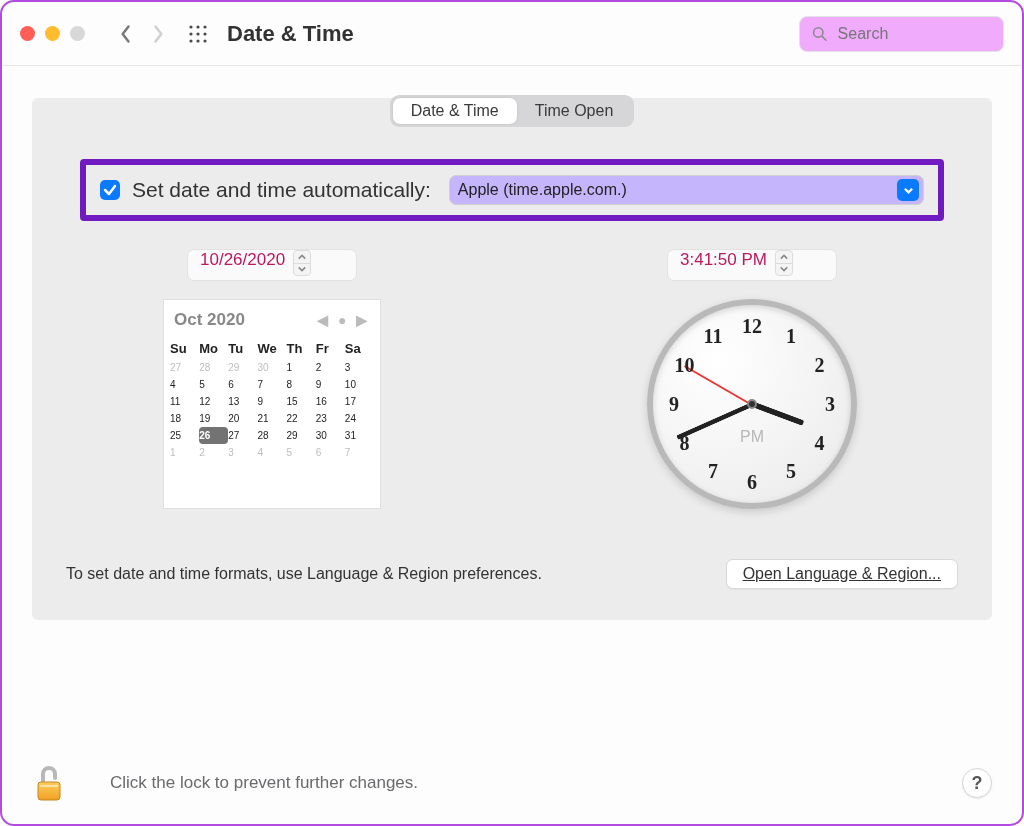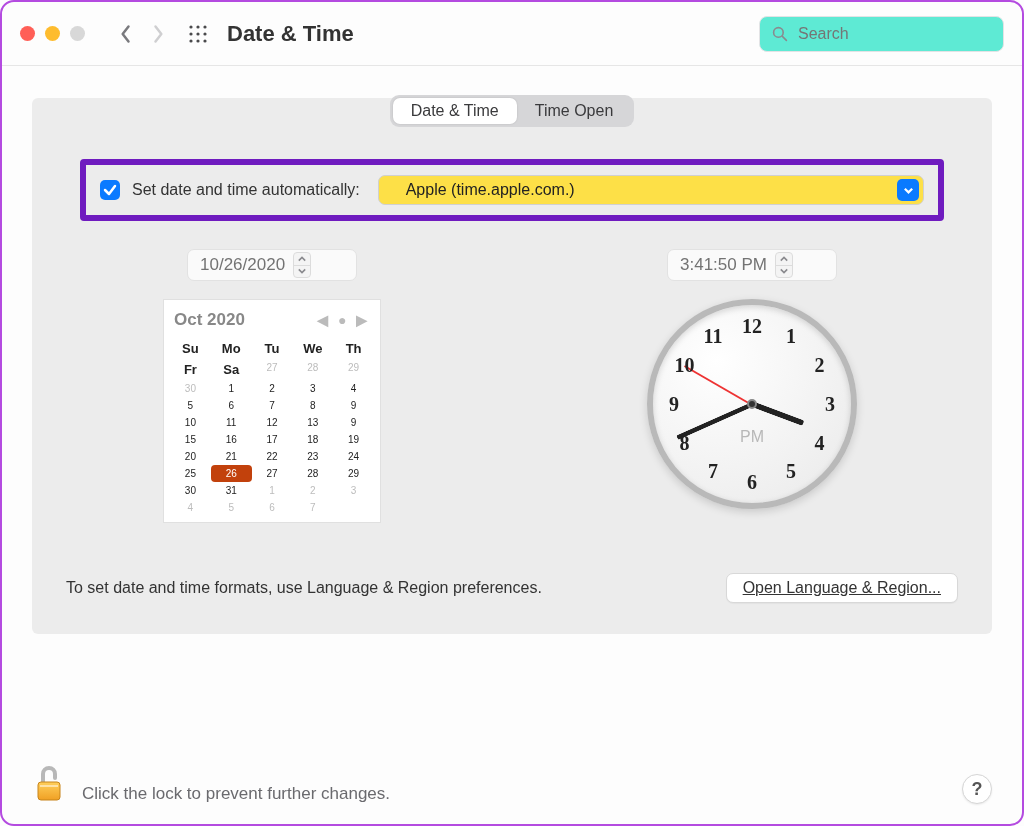--- a/index.html
+++ b/index.html
@@ -36,22 +36,22 @@
 
   .grid-icon { width:30px; height:30px; display:flex; align-items:center; justify-content:center;
                margin:0 14px 0 6px; }
   .grid-icon svg { width:20px; height:20px; }
 
   .title { font-size:22px; font-weight:700; color:#333; }
 
   .spacer { flex:1; }
 
   .search {
-    width:245px; height:36px;
-    background:#5eead4;
+    width:205px; height:36px;
+    background:#f0abfc;
     border:1px solid #e3e3e5;
     border-radius:8px;
     display:flex; align-items:center;
     padding:0 12px;
     color:#8a8a8e;
   }
   .search svg { width:18px; height:18px; margin-right:8px; fill:#8a8a8e; }
   .search input {
     border:none; outline:none; background:transparent;
     font-size:16px; color:#333; width:100%;
@@ -98,51 +98,51 @@
     display:flex; align-items:center;
     background:#ececec;
   }
   .cb {
     width:20px; height:20px; border-radius:5px;
     background:#0a7aff;
     display:flex; align-items:center; justify-content:center;
     margin-right:12px;
   }
   .cb svg { width:14px; height:14px; stroke:#fff; }
-  .cb-label { font-size:16px; color:#333; margin-right:18px; }
+  .cb-label { font-size:21px; color:#333; margin-right:18px; }
 
   .combo {
     flex:1;
     height:30px;
-    background:#fde047;
+    background:#c4b5fd;
     border:1px solid #d0d0d0;
     border-radius:7px;
     display:flex; align-items:center;
-    padding:0 4px 0 27px;
+    padding:0 4px 0 8px;
     font-size:16px;
   }
   .combo-btn {
     width:22px; height:22px;
     background:#0a7aff;
     border-radius:5px;
     margin-left:auto;
     display:flex; align-items:center; justify-content:center;
   }
   .combo-btn svg { width:11px; height:11px; stroke:#fff; fill:none; stroke-width:2.4; }
 
   
   .fields { display:flex; margin-top:28px; }
   .fcol { width:50%; display:flex; justify-content:center; }
   .stepper {
     height:32px;
     background:#fafafa;
     border:1px solid #e2e2e2;
     border-radius:7px;
-    display:flex; align-items:center;
-    font-size:17px; color:#737373;
+    display:flex; 
+    font-size:17px; color:#be185d;
     padding:0 4px 0 12px;
     min-width:170px;
   }
   .stepbtns {
     width:18px; height:26px;
     display:flex; flex-direction:column;
     margin-left:8px;
     border:1px solid #dcdcdc; border-radius:4px;
     background:#f4f4f4;
   }
@@ -156,25 +156,25 @@
 
   .calendar {
     width:218px;
     background:#fff;
     border:1px solid #e0e0e0;
     padding:8px 6px 6px 6px;
     font-size:14px;
   }
   .cal-head { font-size:17px; color:#888; font-weight:600; padding:2px 4px 8px 4px; display:flex; align-items:center; }
   .cal-head .nav { margin-left:auto; color:#bbb; font-size:14px; letter-spacing:3px;}
-  .cal-grid { display:grid; grid-template-columns:repeat(5,1fr); text-align:center; }
+  .cal-grid { display:grid; grid-template-columns:repeat(7,1fr); text-align:left; }
   .cal-grid .hd { font-weight:700; font-size:13px; color:#222; padding:3px 0; }
   .cal-grid span { padding:3px 0; font-size:10px; }
   .dim { color:#bcbcbc; }
-  .today { background:#c2410c; color:#fff; border-radius:4px; font-weight:400; }
+  .today { background:#737373; color:#fff; border-radius:4px; font-weight:700; }
 
   
   .clockwrap { position:relative; width:210px; height:210px; }
   .clock-face {
     width:100%; height:100%;
     border-radius:50%;
     background:radial-gradient(circle at 32% 28%, #ffffff, #e9e9e9);
     border:6px solid #b9b9b9;
     box-shadow:inset 0 2px 6px rgba(0,0,0,.15), 0 3px 8px rgba(0,0,0,.15);
     position:relative;
@@ -212,22 +212,22 @@
     display:flex; align-items:center;
     box-shadow:0 1px 1px rgba(0,0,0,.04);
     text-decoration:underline;
   }
 
   
   .lockrow {
     position:absolute;
     left:0; right:0; bottom:22px;
     padding:0 32px;
-    display:flex; align-items:flex-end;
-    font-size:17px; color:#6a6a6e;
+    display:flex; align-items:center;
+    font-size:17px; color:#6a6a6e;gap:28px;
   }
   .lock-icon { width:34px; height:42px; margin-right:16px; }
   .help {
     margin-left:auto;
     width:30px; height:30px; border-radius:50%;
     border:1px solid #d6d6d6;
     background:#fff;
     display:flex; align-items:center; justify-content:center;
     font-size:18px; font-weight:600; color:#555;
     box-shadow:0 1px 2px rgba(0,0,0,.08);

